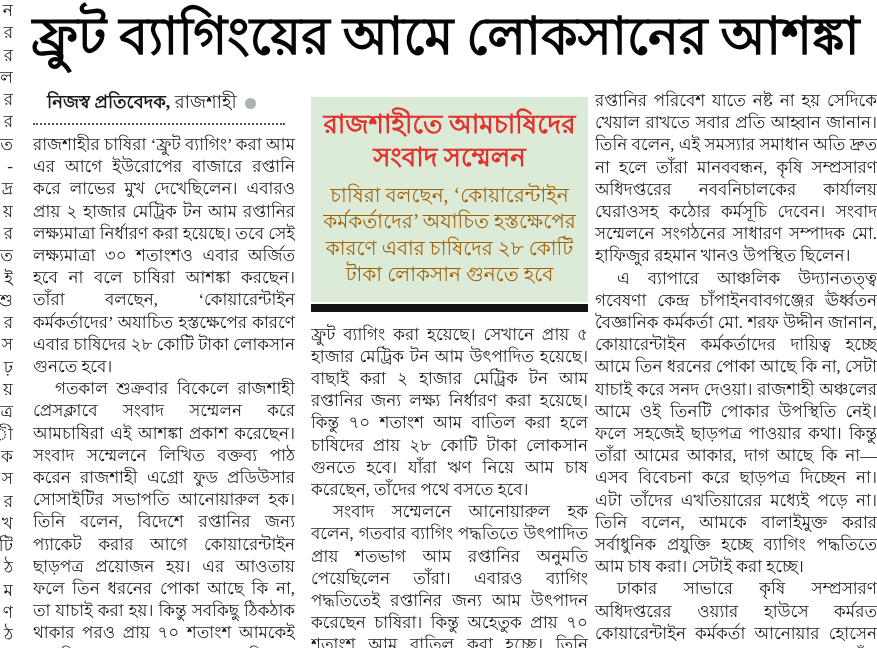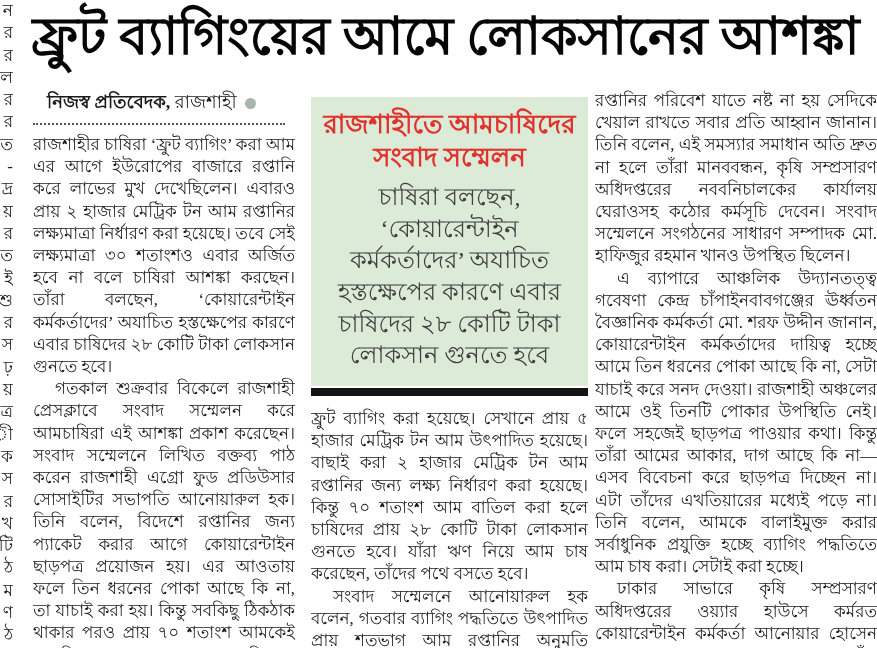--- a/index.html
+++ b/index.html
@@ -45,21 +45,21 @@
     background:#dcead8;
     padding:12px 10px 14px 10px;
     text-align:center;
   }
   .hl-title{
     color:#e1332d;font-weight:bold;
     font-size:26px;line-height:1.25;
     margin-bottom:8px;
   }
   .hl-summary{
-    color:#404040;font-size:24px;line-height:1.32;
+    color:#a16207;font-size:20px;line-height:1.32;
   }
   .black-bar{height:8px;background:#141414;margin:2px 0 12px 0;}
   .ital{font-style:italic;}
 </style>
 </head>
 <body>
 
 <div class="page">
 
   <div class="left-strip">ন

